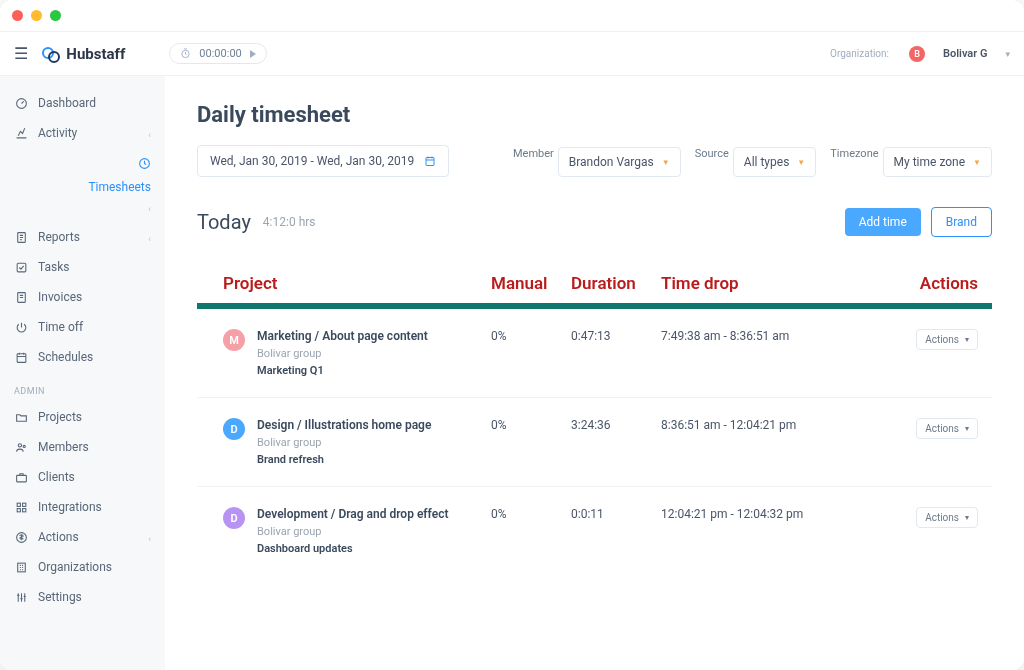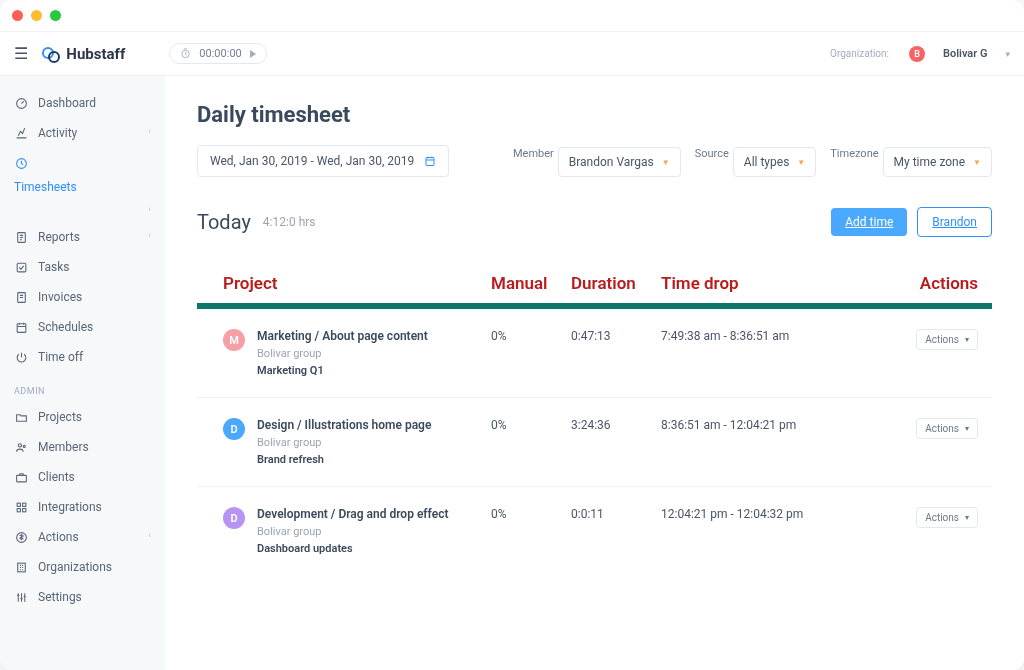--- a/index.html
+++ b/index.html
@@ -18,38 +18,38 @@
 .logo-mark::after { content:''; position:absolute; right:0; bottom:0; width:8px; height:8px; border:2.5px solid #223a63; border-radius:50%; }
 .timer-pill { margin-left: 30px; display: flex; align-items: center; gap: 8px; border: 1px solid #e2e8f0; border-radius: 18px; padding: 3px 10px; font-size: 11px; color: #718096; }
 .play-icon { width:0; height:0; border-top:4px solid transparent; border-bottom:4px solid transparent; border-left:6px solid #a0aec0; }
 .dropdown-caret { font-size: 9px; color: #a0aec0; }
 .spacer { flex: 1; }
 .org-label { font-size: 10px; color: #a0aec0; margin-right: 6px; }
 .avatar-small { width: 16px; height: 16px; border-radius: 50%; background: #f56565; color: #fff; font-size: 9px; display: flex; align-items: center; justify-content: center; font-weight: 600; }
 .org-name { font-size: 11px; color: #4a5568; font-weight: 600; margin: 0 4px; }
 .body { display: flex; height: calc(100% - 76px); }
 .sidebar { width: 165px; background: #f6f8fa; padding: 12px 0; overflow-y: auto; font-size: 12px; }
-.nav-item { display: flex; align-items: flex-start; padding: 8px 14px; color: #5a6778; gap: 10px; cursor: pointer; position: relative; }
+.nav-item { display: flex; align-items: flex-end; padding: 8px 14px; color: #5a6778; gap: 10px; cursor: pointer; position: relative; }
 .nav-item.active { color: #2e90fa; flex-direction: column; }
 .nav-icon { width: 14px; height: 14px; display: flex; align-items: center; justify-content: center; font-size: 12px; }
 .nav-chevron { margin-left: auto; font-size: 9px; color: #b8c2cc; }
 .nav-section { font-size: 9px; color: #a0aec0; letter-spacing: 0.5px; padding: 14px 14px 6px; text-transform: uppercase; }
 .main { flex: 1; padding: 26px 32px; overflow-y: auto; background: #fff; }
 .page-title { font-size: 22px; color: #3a4a5c; font-weight: 700; margin-bottom: 18px; }
 .filter-row { display: flex; align-items: flex-end; gap: 14px; margin-bottom: 30px; }
 .date-box { display: flex; align-items: center; gap: 10px; border: 1px solid #e2e8f0; border-radius: 4px; padding: 8px 12px; font-size: 12px; color: #4a5568; cursor: pointer; }
 .cal-icon { width: 12px; height: 12px; color: #2e90fa; }
 .filter-group { display: flex; flex-direction: row; gap: 4px; }
 .filter-label { font-size: 11px; color: #6b7a8c; }
 .select-box { display: flex; align-items: center; gap: 8px; border: 1px solid #e2e8f0; border-radius: 4px; padding: 7px 10px; font-size: 12px; color: #4a5568; cursor: pointer; white-space: nowrap; }
 .caret-down { font-size: 8px; color: #f6a54e; }
 .today-row { display: flex; align-items: center; margin-bottom: 26px; }
 .today-label { font-size: 20px; color: #3a4a5c; font-weight: 400; margin-right: 12px; }
 .today-hrs { font-size: 12px; color: #9aa5b1; }
-.btn { padding: 7px 14px; font-size: 12px; border-radius: 4px; cursor: pointer; border: none; text-decoration: underline; }
+.btn { padding: 7px 14px; font-size: 12px; border-radius: 4px; cursor: pointer; border: none; }
 .btn-primary { background: #4aa9ff; color: #fff; margin-right: 10px; }
 .btn-outline { background: #fff; color: #2e90fa; border: 1px solid #2e90fa; }
 .table-head { display: flex; padding: 10px 14px; font-size: 17px; color: #b91c1c; font-weight: 600; border-bottom: 6px solid #0f766e; }
 .col-project { flex: 0 0 280px; padding-left: 12px; }
 .col-manual { flex: 0 0 80px; }
 .col-duration { flex: 0 0 90px; }
 .col-span { flex: 1; }
 .col-actions { flex: 0 0 80px; text-align: right; }
 .row { display: flex; padding: 20px 14px; border-bottom: 1px solid #edf2f7; font-size: 12px; color: #4a5568; align-items: flex-start; }
 .row:last-child { border-bottom: none; }
@@ -146,33 +146,33 @@
             <svg width="13" height="13" viewBox="0 0 24 24" fill="none" stroke="currentColor" stroke-width="2">
               <rect x="5" y="3" width="14" height="18" rx="1"></rect>
               <path d="M9 8h6M9 12h6"></path>
             </svg>
           </span>
         <span>Invoices</span>
       </div>
       <div class="nav-item">
         <span class="nav-icon">
             <svg width="13" height="13" viewBox="0 0 24 24" fill="none" stroke="currentColor" stroke-width="2">
+              <path d="M12 3v9M7 6a8 8 0 1 0 10 0"></path>
+            </svg>
+          </span>
+        <span>Time off</span>
+      </div>
+      <div class="nav-item">
+        <span class="nav-icon">
+            <svg width="13" height="13" viewBox="0 0 24 24" fill="none" stroke="currentColor" stroke-width="2">
               <rect x="4" y="5" width="16" height="16" rx="1"></rect>
               <path d="M4 10h16M8 3v4M16 3v4"></path>
             </svg>
           </span>
         <span>Schedules</span>
-      </div>
-      <div class="nav-item">
-        <span class="nav-icon">
-            <svg width="13" height="13" viewBox="0 0 24 24" fill="none" stroke="currentColor" stroke-width="2">
-              <path d="M12 3v9M7 6a8 8 0 1 0 10 0"></path>
-            </svg>
-          </span>
-        <span>Time off</span>
       </div>
 
       <div class="nav-section">ADMIN</div>
 
       <div class="nav-item">
         <span class="nav-icon">
             <svg width="13" height="13" viewBox="0 0 24 24" fill="none" stroke="currentColor" stroke-width="2">
               <path d="M3 7h6l2 2h10v10H3z"></path>
             </svg>
           </span>
@@ -270,21 +270,21 @@
             <span class="caret-down">▼</span>
           </div>
         </div>
       </div>
 
       <div class="today-row">
         <span class="today-label">Today</span>
         <span class="today-hrs">4:12:0 hrs</span>
         <div class="spacer"></div>
         <button class="btn btn-primary">Add time</button>
-        <button class="btn btn-outline">Brandon</button>
+        <button class="btn btn-outline">Brand</button>
       </div>
 
       <div class="table-head">
         <div class="col-project">Project</div>
         <div class="col-manual">Manual</div>
         <div class="col-duration">Duration</div>
         <div class="col-span">Time drop</div>
         <div class="col-actions">Actions</div>
       </div>
 

